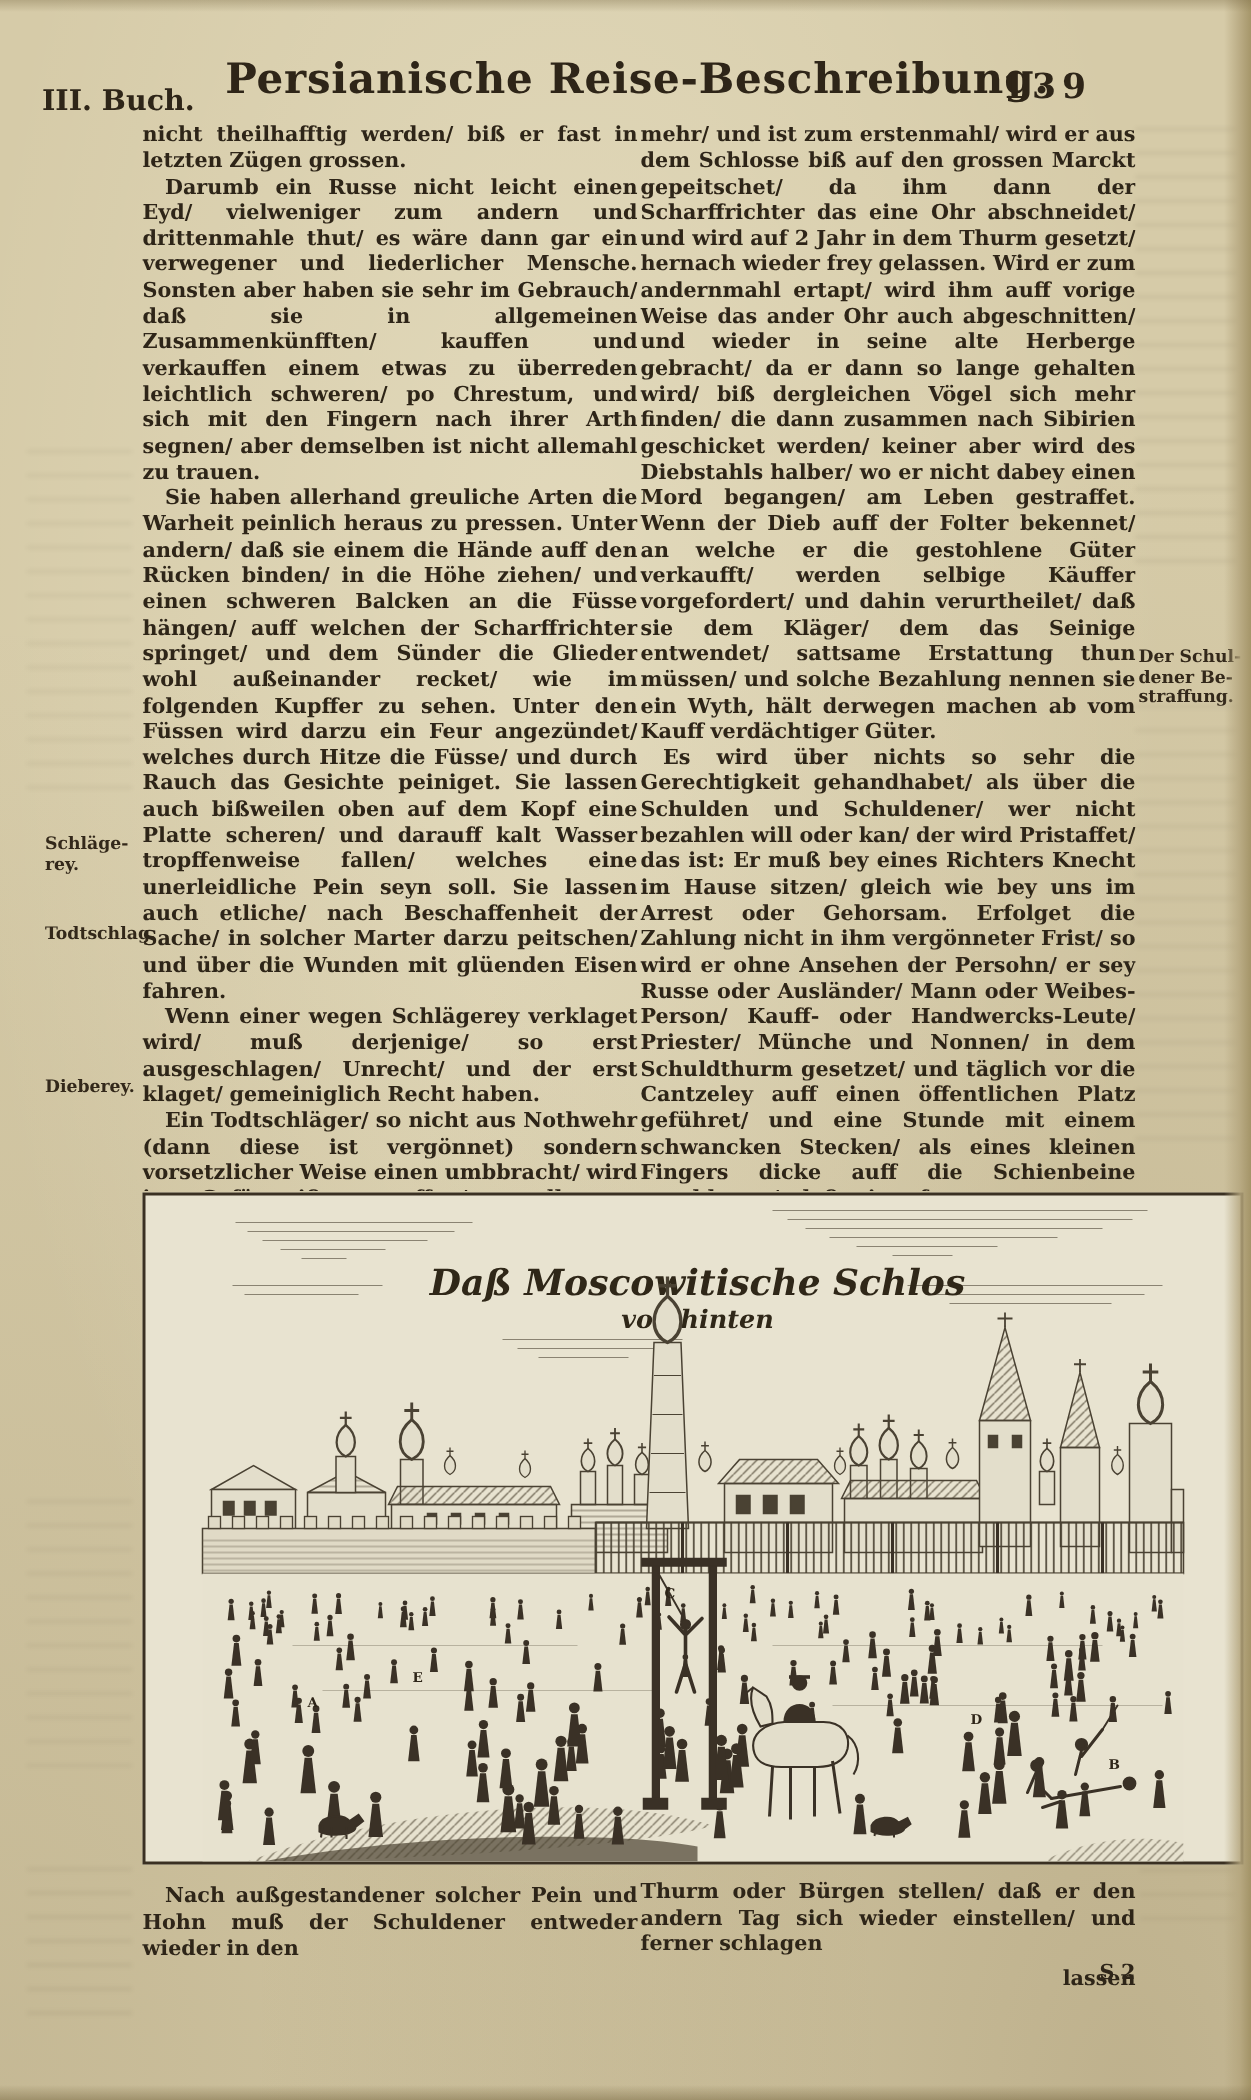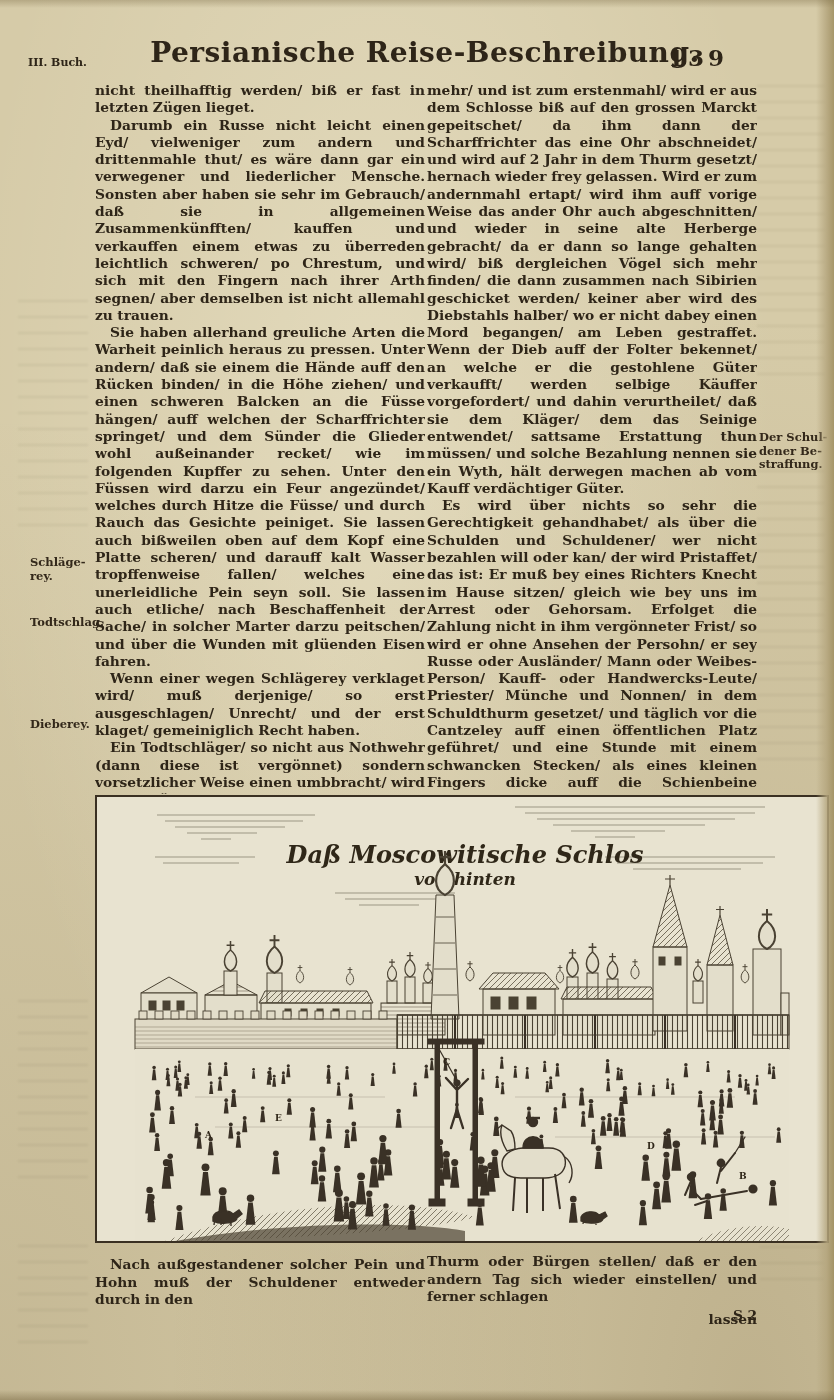--- a/index.html
+++ b/index.html
@@ -16,21 +16,21 @@
   .edge-right{position:absolute;right:0;top:0;width:18px;height:100%;
     background:linear-gradient(90deg, rgba(0,0,0,0), #b4a57d 60%, #9d8d5f);opacity:.85;}
   .edge-bottom{position:absolute;left:0;bottom:0;width:100%;height:10px;
     background:linear-gradient(180deg, rgba(0,0,0,0), rgba(120,104,66,.5));}
   .edge-top{position:absolute;left:0;top:0;width:100%;height:8px;
     background:linear-gradient(0deg, rgba(0,0,0,0), rgba(120,104,66,.35));}
   .ghost{position:absolute;filter:blur(1.3px);opacity:.10;pointer-events:none;
     background:repeating-linear-gradient(180deg, #6b6148 0 2.2px, rgba(0,0,0,0) 2.2px 16px);}
   .speck{position:absolute;width:4px;height:4px;border-radius:50%;background:#b0402f;opacity:.75;}
 
-  .hdr-book{position:absolute;left:28px;top:56px;font-size:11px;font-weight:700;}
+  .hdr-book{position:absolute;left:28px;top:56px;font-size:19px;font-weight:700;}
   .hdr-title{position:absolute;left:95px;top:36px;width:660px;text-align:center;
     font-size:28px;font-weight:700;letter-spacing:.5px;}
   .hdr-page{position:absolute;left:668px;top:44px;width:90px;text-align:left;
     font-size:23px;font-weight:700;letter-spacing:4px;}
 
   .col{position:absolute;width:330px;text-align:justify;font-size:13.8px;line-height:17.3px;
     font-weight:700;overflow:hidden;word-spacing:-0.4px;}
   .col-left{left:95px;top:82px;height:712px;}
   .col-right{left:427px;top:82px;height:712px;}
   .par{margin:0;text-indent:15px;}
@@ -85,21 +85,21 @@
     <div>Dieberey.</div>
   </div>
 
   <div class="mnote mn-r mn-r1">
     <div>Der Schul-</div>
     <div>dener Be-</div>
     <div>straffung.</div>
   </div>
 
   <div class="col col-left">
-    <p class="par noindent">nicht theilhafftig werden/ biß er fast in letzten Zügen lieget.</p>
+    <p class="par noindent">nicht theilhafftig werden/ biß er fast in letzten Zügen grossen.</p>
     <p class="par">Darumb ein Russe nicht leicht einen Eyd/ vielweniger zum andern und drittenmahle thut/ es wäre dann gar ein verwegener und liederlicher Mensche.  Sonsten aber haben sie sehr im Gebrauch/ daß sie in allgemeinen Zusammenkünfften/ kauffen und verkauffen einem etwas zu überreden leichtlich schweren/ po Chrestum, und sich mit den Fingern nach ihrer Arth segnen/ aber demselben ist nicht allemahl zu trauen.</p>
     <p class="par">Sie haben allerhand greuliche Arten die Warheit peinlich heraus zu pressen. Unter andern/ daß sie einem die Hände auff den Rücken binden/ in die Höhe ziehen/ und einen schweren Balcken an die Füsse hängen/ auff welchen der Scharffrichter springet/ und dem Sünder die Glieder wohl außeinander recket/ wie im folgenden Kupffer zu sehen. Unter den Füssen wird darzu ein Feur angezündet/ welches durch Hitze die Füsse/ und durch Rauch das Gesichte peiniget. Sie lassen auch bißweilen oben auf dem Kopf eine Platte scheren/ und darauff kalt Wasser tropffenweise fallen/ welches eine unerleidliche Pein seyn soll. Sie lassen auch etliche/ nach Beschaffenheit der Sache/ in solcher Marter darzu peitschen/ und über die Wunden mit glüenden Eisen fahren.</p>
     <p class="par">Wenn einer wegen Schlägerey verklaget wird/ muß derjenige/ so erst ausgeschlagen/ Unrecht/ und der erst klaget/ gemeiniglich Recht haben.</p>
     <p class="par">Ein Todtschläger/ so nicht aus Nothwehr (dann diese ist vergönnet) sondern vorsetzlicher Weise einen umbbracht/ wird ins Gefängniß geworffen/ woselbst er sechs Wochen Busse thun muß mit hartem Leben/ darauff empfähet er das Abendmahl und wird enthauptet.</p>
 
   </div>
   <div class="col col-right">
     <p class="par noindent">mehr/ und ist zum erstenmahl/ wird er aus dem Schlosse biß auf den grossen Marckt gepeitschet/ da ihm dann der Scharffrichter das eine Ohr abschneidet/ und wird auf 2 Jahr in dem Thurm gesetzt/ hernach wieder frey gelassen. Wird er zum andernmahl ertapt/ wird ihm auff vorige Weise das ander Ohr auch abgeschnitten/ und wieder in seine alte Herberge gebracht/ da er dann so lange gehalten wird/ biß dergleichen Vögel sich mehr finden/ die dann zusammen nach Sibirien geschicket werden/ keiner aber wird des Diebstahls halber/ wo er nicht dabey einen Mord begangen/ am Leben gestraffet. Wenn der Dieb auff der Folter bekennet/ an welche er die gestohlene Güter verkaufft/ werden selbige Käuffer vorgefordert/ und dahin verurtheilet/ daß sie dem Kläger/ dem das Seinige entwendet/ sattsame Erstattung thun müssen/ und solche Bezahlung nennen sie ein Wyth, hält derwegen machen ab vom Kauff verdächtiger Güter.</p>
     <p class="par">Es wird über nichts so sehr die Gerechtigkeit gehandhabet/ als über die Schulden und Schuldener/ wer nicht bezahlen will oder kan/ der wird Pristaffet/ das ist: Er muß bey eines Richters Knecht im Hause sitzen/ gleich wie bey uns im Arrest oder Gehorsam. Erfolget die Zahlung nicht in ihm vergönneter Frist/ so wird er ohne Ansehen der Persohn/ er sey Russe oder Ausländer/ Mann oder Weibes-Person/ Kauff- oder Handwercks-Leute/ Priester/ Münche und Nonnen/ in dem Schuldthurm gesetzet/ und täglich vor die Cantzeley auff einen öffentlichen Platz geführet/ und eine Stunde mit einem schwancken Stecken/ als eines kleinen Fingers dicke auff die Schienbeine geschlagen/ daß sie oft wegen grossen Schmertzen überlaut schreyen. Bißweilen thut/ der da schläget/ wenn er Poschul oder Geschencke bekompt/ gelinde und Fehl-Schläge. Etliche stecken auch woll starck Blech oder höltzerne Schienen in die Stieffeln/ welche die Schläge auffangen müssen.</p>
   </div>
@@ -452,21 +452,21 @@
 
       <text class="fig-letter" x="70" y="341">A</text>
       <text class="fig-letter" x="604" y="382">B</text>
       <text class="fig-letter" x="308" y="268">C</text>
       <text class="fig-letter" x="512" y="352">D</text>
       <text class="fig-letter" x="140" y="324">E</text>
     </svg>
   </figure>
 
   <div class="bcol bcol-left">
-    <p class="par">Nach außgestandener solcher Pein und Hohn muß der Schuldener entweder durch in den</p>
+    <p class="par">Nach außgestandener solcher Pein und Hohn muß der Schuldener entweder wieder in den</p>
   </div>
   <div class="bcol bcol-right">
     <p class="par noindent">Thurm oder Bürgen stellen/ daß er den andern Tag sich wieder einstellen/ und ferner schlagen</p>
     <div class="sig-line">
       <span>S 2</span>
       <span class="catch">lassen</span>
     </div>
   </div>
 
   <div class="edge-right"></div>

